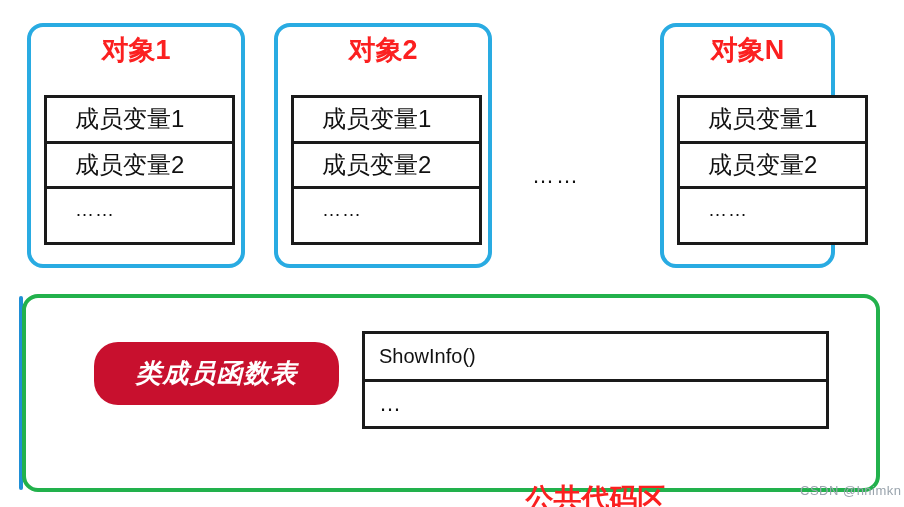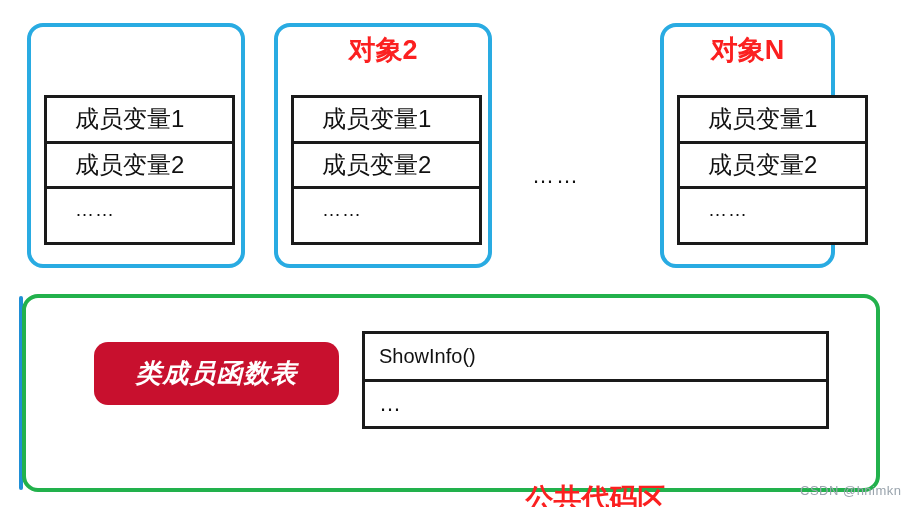--- a/index.html
+++ b/index.html
@@ -93,21 +93,21 @@
     position: absolute;
     background: #1f8fd6;
     border-radius: 4px;
   }
 
   
   .func-badge {
     position: absolute;
     box-sizing: border-box;
     background: #c8102e;
-    border-radius: 14px;
+    border-radius: 24px;
     display: flex;
     align-items: center;
     justify-content: center;
     color: #ffffff;
     font-size: 26px;
     font-weight: bold;
     font-style: italic;
     letter-spacing: 1px;
     white-space: nowrap;
   }
@@ -159,20 +159,21 @@
     letter-spacing: 0.5px;
     text-align: right;
   }
 </style>
 </head>
 <body>
 
 <div id="canvas">
 
   <div class="obj-card" style="left:27px; top:23px; width:218px; height:245px;">
+    <div class="obj-title">对象1</div>
     <div class="member-table" style="left:13px; top:68px; width:191px; height:150px;">
       <div class="member-row">成员变量1</div>
       <div class="member-row">成员变量2</div>
       <div class="member-row is-ellipsis">……</div>
     </div>
   </div>
 
   <div class="obj-card" style="left:274px; top:23px; width:218px; height:245px;">
     <div class="obj-title">对象2</div>
     <div class="member-table" style="left:13px; top:68px; width:191px; height:150px;">

